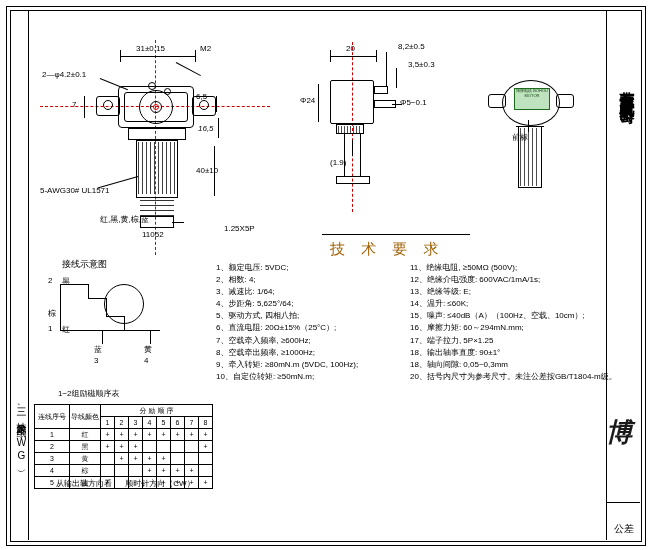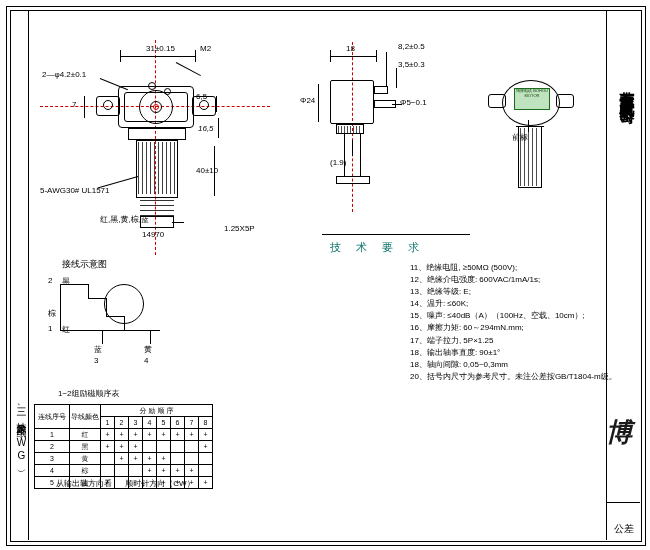--- a/index.html
+++ b/index.html
@@ -15,21 +15,21 @@
     text-orientation:upright;
     letter-spacing:2px;
     color:#000;
   }
   #company{right:14px;top:78px;font-size:15px;font-weight:bold;}
   #leftlabel{left:14px;top:400px;font-size:10px;}
   #tolerance{right:16px;bottom:14px;font-size:10px;writing-mode:horizontal-tb;position:absolute;}
 
   
   .t{position:absolute;font-size:8px;color:#000;white-space:pre;}
-  .title-req{position:absolute;font-size:11px;letter-spacing:6px;color:#0f766e;font-weight:normal;}
+  .title-req{position:absolute;font-size:15px;letter-spacing:6px;color:#a16207;font-weight:normal;}
 
   
   .ln{position:absolute;background:#000;}
   .dash-h{position:absolute;height:0;border-top:1px dashed #d00000;}
   .dash-v{position:absolute;width:0;border-left:1px dashed #d00000;}
   .box{position:absolute;border:1px solid #000;box-sizing:border-box;}
   .circ{position:absolute;border:1px solid #000;border-radius:50%;box-sizing:border-box;}
   .circr{position:absolute;border:1px solid #d00000;border-radius:50%;box-sizing:border-box;}
 
   
@@ -66,21 +66,21 @@
   <div class="vtext" id="leftlabel">三、技术图纸（DWG）</div>
   <div id="tolerance">公差</div>
   <div class="logo" style="right:18px;bottom:100px;">博</div>
 
   <div class="dash-h" style="left:40px;top:106px;width:230px;"></div>
   <div class="dash-v" style="left:155px;top:40px;height:215px;"></div>
 
   <div class="ln" style="left:120px;top:56px;width:75px;height:1px;"></div>
   <div class="ln" style="left:120px;top:50px;width:1px;height:12px;"></div>
   <div class="ln" style="left:195px;top:50px;width:1px;height:12px;"></div>
-  <div class="t" style="left:138px;top:44px;padding-left:8px;">31±0.15</div>
+  <div class="t" style="left:128px;top:44px;padding-left:8px;">31±0.15</div>
 
   <div class="t" style="left:200px;top:44px;">M2</div>
   <div class="ln" style="left:176px;top:62px;width:28px;height:1px;transform:rotate(28deg);transform-origin:left center;"></div>
 
   <div class="t" style="left:42px;top:70px;">2—φ4.2±0.1</div>
   <div class="ln" style="left:100px;top:78px;width:30px;height:1px;transform:rotate(22deg);transform-origin:left center;"></div>
 
   <div class="box" style="left:118px;top:86px;width:76px;height:42px;border-radius:4px;"></div>
   <div class="box" style="left:124px;top:92px;width:64px;height:30px;border-radius:3px;"></div>
   <div class="circ" style="left:139px;top:90px;width:34px;height:34px;"></div>
@@ -109,33 +109,33 @@
   <div class="cable" style="left:140px;top:196px;width:34px;height:20px;opacity:.8;"></div>
 
   <div class="ln" style="left:214px;top:146px;width:1px;height:50px;"></div>
   <div class="t" style="left:196px;top:166px;">40±10</div>
 
   <div class="ln" style="left:96px;top:176px;width:42px;height:1px;transform:rotate(-16deg);transform-origin:right center;"></div>
   <div class="t" style="left:40px;top:186px;">5-AWG30# UL1571</div>
 
   <div class="box" style="left:140px;top:216px;width:34px;height:12px;"></div>
   <div class="t" style="left:100px;top:214px;">红,黑,黄,棕,蓝</div>
-  <div class="t" style="left:142px;top:230px;">14970</div>
+  <div class="t" style="left:142px;top:230px;">11052</div>
   <div class="t" style="left:180px;top:224px;margin-left:44px;">1.25X5P</div>
   <div class="ln" style="left:172px;top:222px;width:12px;height:1px;"></div>
 
   <div class="dash-v" style="left:352px;top:42px;height:170px;"></div>
 
   <div class="ln" style="left:330px;top:56px;width:46px;height:1px;"></div>
   <div class="ln" style="left:330px;top:50px;width:1px;height:12px;"></div>
   <div class="ln" style="left:376px;top:50px;width:1px;height:12px;"></div>
-  <div class="t" style="left:346px;top:44px;">18</div>
+  <div class="t" style="left:346px;top:44px;">20</div>
 
   <div class="t" style="left:398px;top:42px;">8,2±0.5</div>
-  <div class="t" style="left:398px;top:60px;">3,5±0.3</div>
+  <div class="t" style="left:408px;top:60px;">3,5±0.3</div>
   <div class="ln" style="left:386px;top:52px;width:1px;height:34px;"></div>
   <div class="ln" style="left:396px;top:68px;width:1px;height:20px;"></div>
 
   <div class="box" style="left:330px;top:80px;width:44px;height:44px;border-radius:2px;"></div>
   <div class="box" style="left:374px;top:86px;width:14px;height:8px;"></div>
   <div class="box" style="left:374px;top:100px;width:22px;height:8px;"></div>
   <div class="box" style="left:336px;top:124px;width:28px;height:10px;"></div>
   <div class="hatch-fine" style="left:338px;top:126px;width:24px;height:7px;opacity:.7;"></div>
 
   <div class="ln" style="left:318px;top:84px;width:1px;height:38px;"></div>
@@ -161,20 +161,30 @@
   </div>
   <div class="box" style="left:518px;top:126px;width:24px;height:62px;"></div>
   <div class="hatch" style="left:520px;top:128px;width:20px;height:58px;opacity:.7;"></div>
   <div class="ln" style="left:516px;top:126px;width:28px;height:1px;"></div>
   <div class="t" style="left:512px;top:132px;">前标</div>
   <div class="ln" style="left:528px;top:120px;width:1px;height:12px;"></div>
 
   <div class="title-req" style="left:330px;top:240px;">技 术 要 求</div>
   <div class="ln" style="left:322px;top:234px;width:148px;height:1px;"></div>
 
+  <div class="req" id="req-left" style="left:216px;top:262px;">1、额定电压: 5VDC;
+2、相数: 4;
+3、减速比: 1/64;
+4、步距角: 5,625°/64;
+5、驱动方式, 四相八拍;
+6、直流电阻: 20Ω±15%（25°C）;
+7、空载牵入频率, ≥600Hz;
+8、空载牵出频率, ≥1000Hz;
+9、牵入转矩: ≥80mN.m (5VDC, 100Hz);
+10、自定位转矩: ≥50mN.m;</div>
   <div class="req" id="req-right" style="left:410px;top:262px;">11、绝缘电阻, ≥50MΩ (500V);
 12、绝缘介电强度: 600VAC/1mA/1s;
 13、绝缘等级: E;
 14、温升: ≤60K;
 15、噪声: ≤40dB（A）（100Hz、空载、10cm）;
 16、摩擦力矩: 60～294mN.mm;
 17、端子拉力, 5P×1.25
 18、输出轴事直度: 90±1°
 18、轴向间隙: 0,05~0,3mm
 20、括号内尺寸为参考尺寸。未注公差按GB/T1804-m级。</div>

